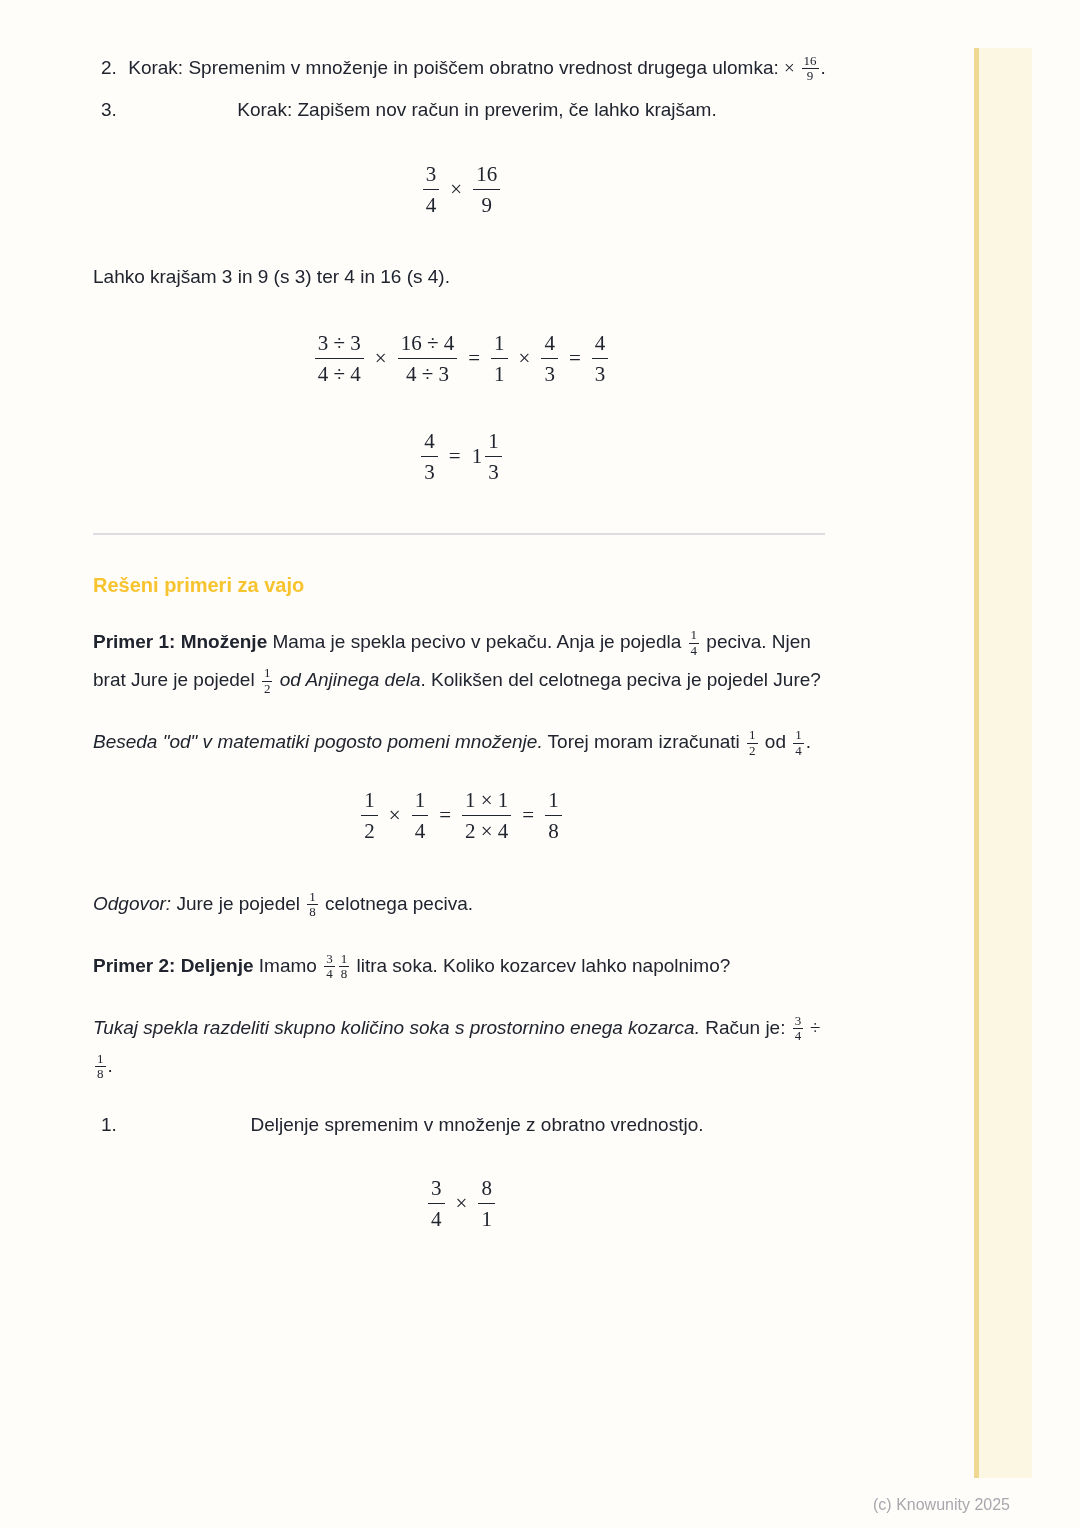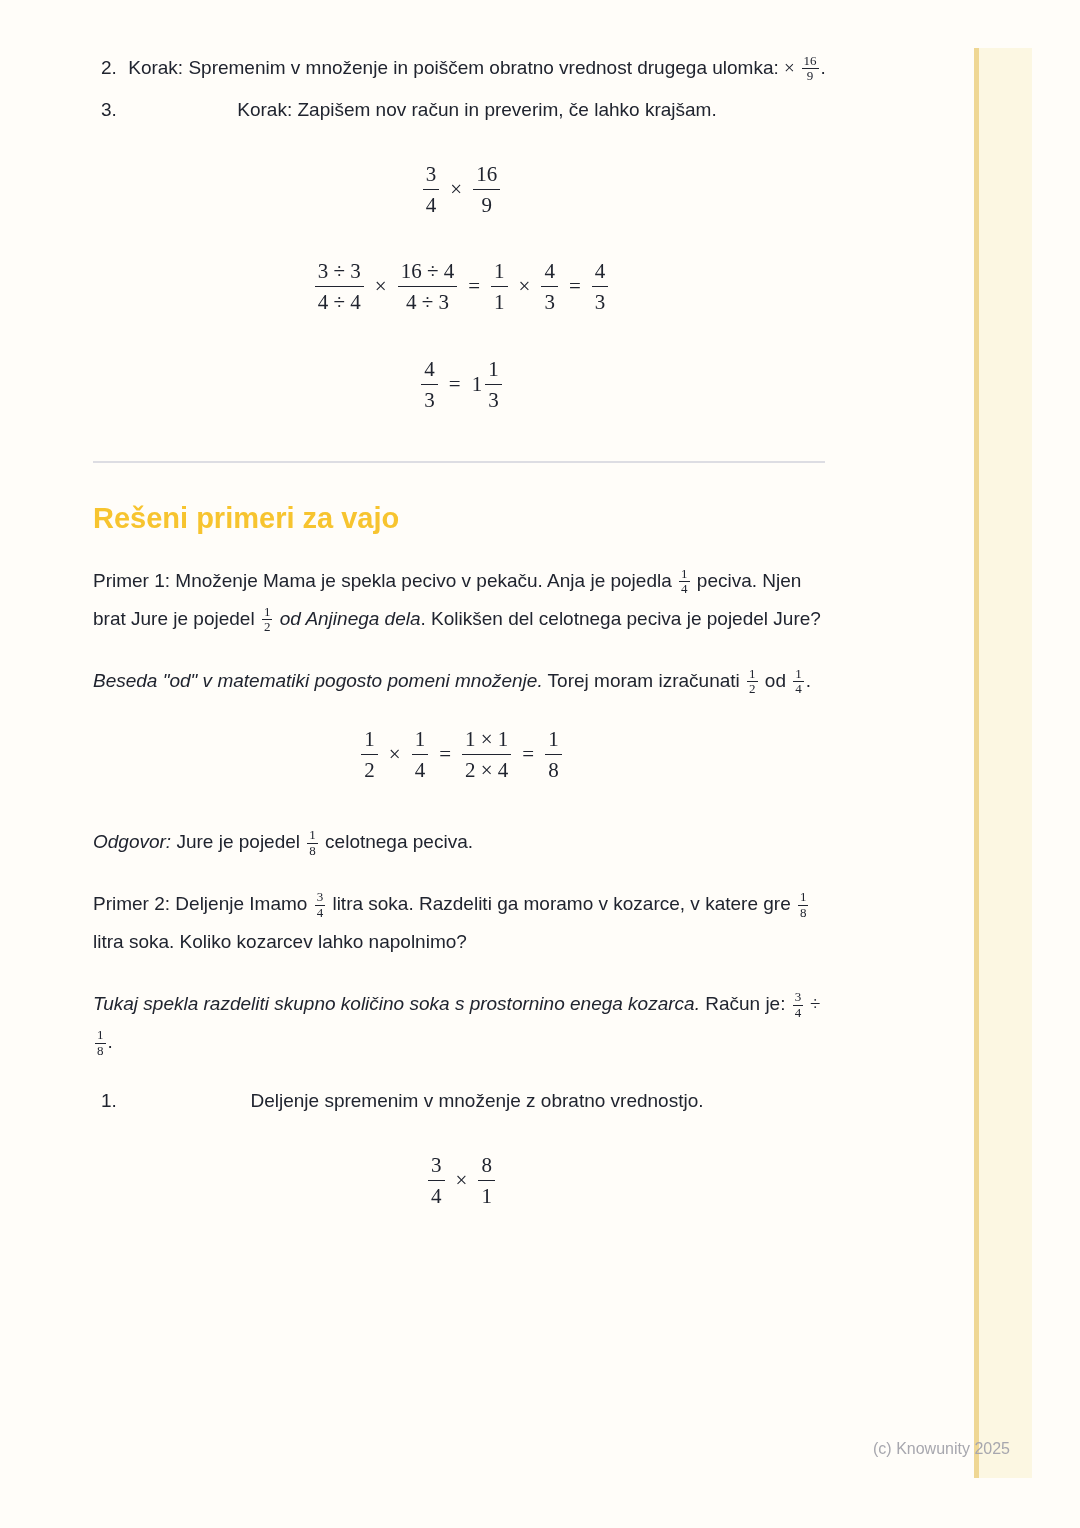--- a/index.html
+++ b/index.html
@@ -29,21 +29,21 @@
   }
 
   
   .olist { margin: 0 0 34px 0; }
   .olist-item { display: flex; line-height: 1.7; margin-bottom: 10px; }
   .olist-num { flex: 0 0 31px; padding-left: 8px; box-sizing: border-box; }
   .olist-body { flex: 1; text-align: center; }
 
   .para { line-height: 2.0; margin: 0 0 24px 0; }
   .para i { }
-  .para b { font-weight: 400; }
+  .para b { font-weight: 700; }
 
   .mtext { font-family: "Liberation Serif", serif; }
 
   
   .ifrac {
     display: inline-flex; flex-direction: column; align-items: center;
     vertical-align: middle; margin: 0 2px;
     font-family: "Liberation Serif", serif;
     font-size: 13px; line-height: 1.12;
   }
@@ -64,26 +64,26 @@
   .dfrac .den { padding: 2px 3px 0 3px; }
   .dop { margin: 0 11px; vertical-align: middle; }
   .dint { vertical-align: middle; margin-right: 3px; }
 
   .divider {
     width: 732px; height: 2px; border: none;
     margin: 48px 0 38px 0;
   }
 
   .section-heading {
-    font-size: 29px; font-weight: 700;
+    font-size: 20px; font-weight: 700;
     margin: 0 0 26px 0; line-height: 1.2;
   }
 
   .copyright {
-    position: absolute; top: 1440px; right: 70px;
+    position: absolute; top: 1496px; right: 70px;
     font-size: 16px; color: #a7a7ae; z-index: 2;
   }
 </style>
 </head>
 <body style="color: rgb(32, 36, 47);">
 
 <div class="stripe-line" style="background: rgb(239, 215, 148);"></div>
 <div class="stripe-panel" style="background: rgb(252, 247, 226);"></div>
 
 <div class="content">
@@ -103,20 +103,21 @@
   </div>
 
   <div class="formula"><span class="dfrac">
         <span class="num">3</span>
         <span class="den">4</span>
       </span><span class="dop">×</span><span class="dfrac">
         <span class="num">16</span>
         <span class="den">9</span>
       </span></div>
 
+  <p class="para"><span>Lahko krajšam 3 in 9 (s 3) ter 4 in 16 (s 4).</span></p>
 
   <div class="formula"><span class="dfrac">
         <span class="num">3 ÷ 3</span>
         <span class="den">4 ÷ 4</span>
       </span><span class="dop">×</span><span class="dfrac">
         <span class="num">16 ÷ 4</span>
         <span class="den">4 ÷ 3</span>
       </span><span class="dop">=</span><span class="dfrac">
         <span class="num">1</span>
         <span class="den">1</span>
@@ -172,21 +173,21 @@
       </span></div>
 
   <p class="para"><i>Odgovor:</i><span> Jure je pojedel </span><span class="ifrac">
         <span class="in">1</span>
         <span class="id">8</span>
       </span><span> celotnega peciva.</span></p>
 
   <p class="para"><b>Primer 2: Deljenje</b><span> Imamo </span><span class="ifrac">
         <span class="in">3</span>
         <span class="id">4</span>
-      </span><span> litra soka. Razdeliti ga moramo v kozarce, v katere gre </span><span class="ifrac">
+      </span><span class="ifrac">
         <span class="in">1</span>
         <span class="id">8</span>
       </span><span> litra soka. Koliko kozarcev lahko napolnimo?</span></p>
 
   <p class="para"><i>Tukaj spekla razdeliti skupno količino soka s prostornino enega kozarca.</i><span> Račun je: </span><span class="ifrac">
         <span class="in">3</span>
         <span class="id">4</span>
       </span><span class="mtext"> ÷ </span><span class="ifrac">
         <span class="in">1</span>
         <span class="id">8</span>

